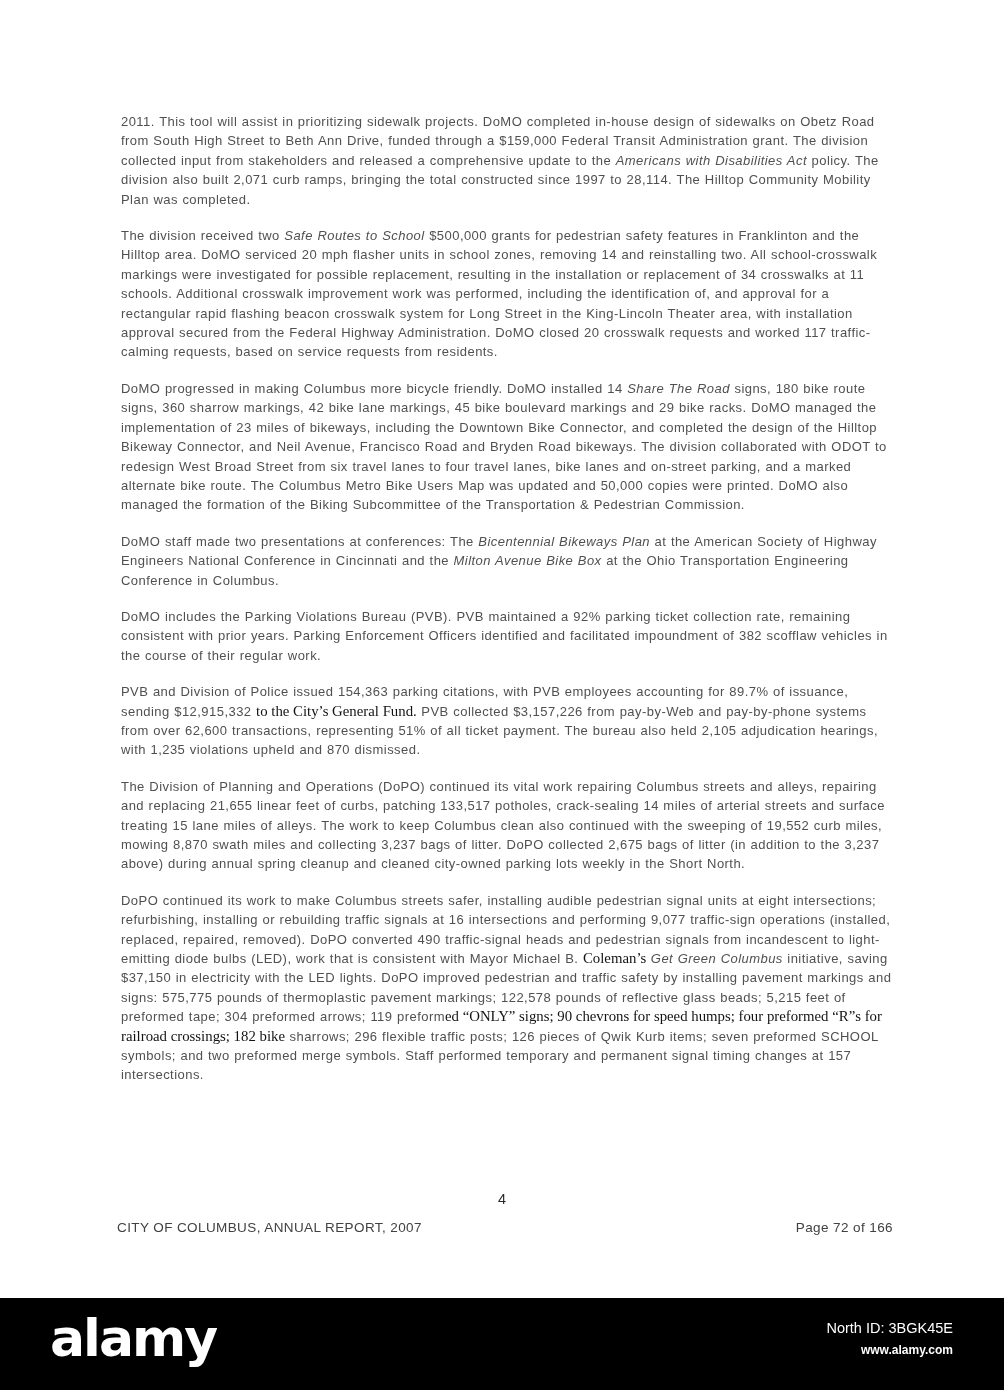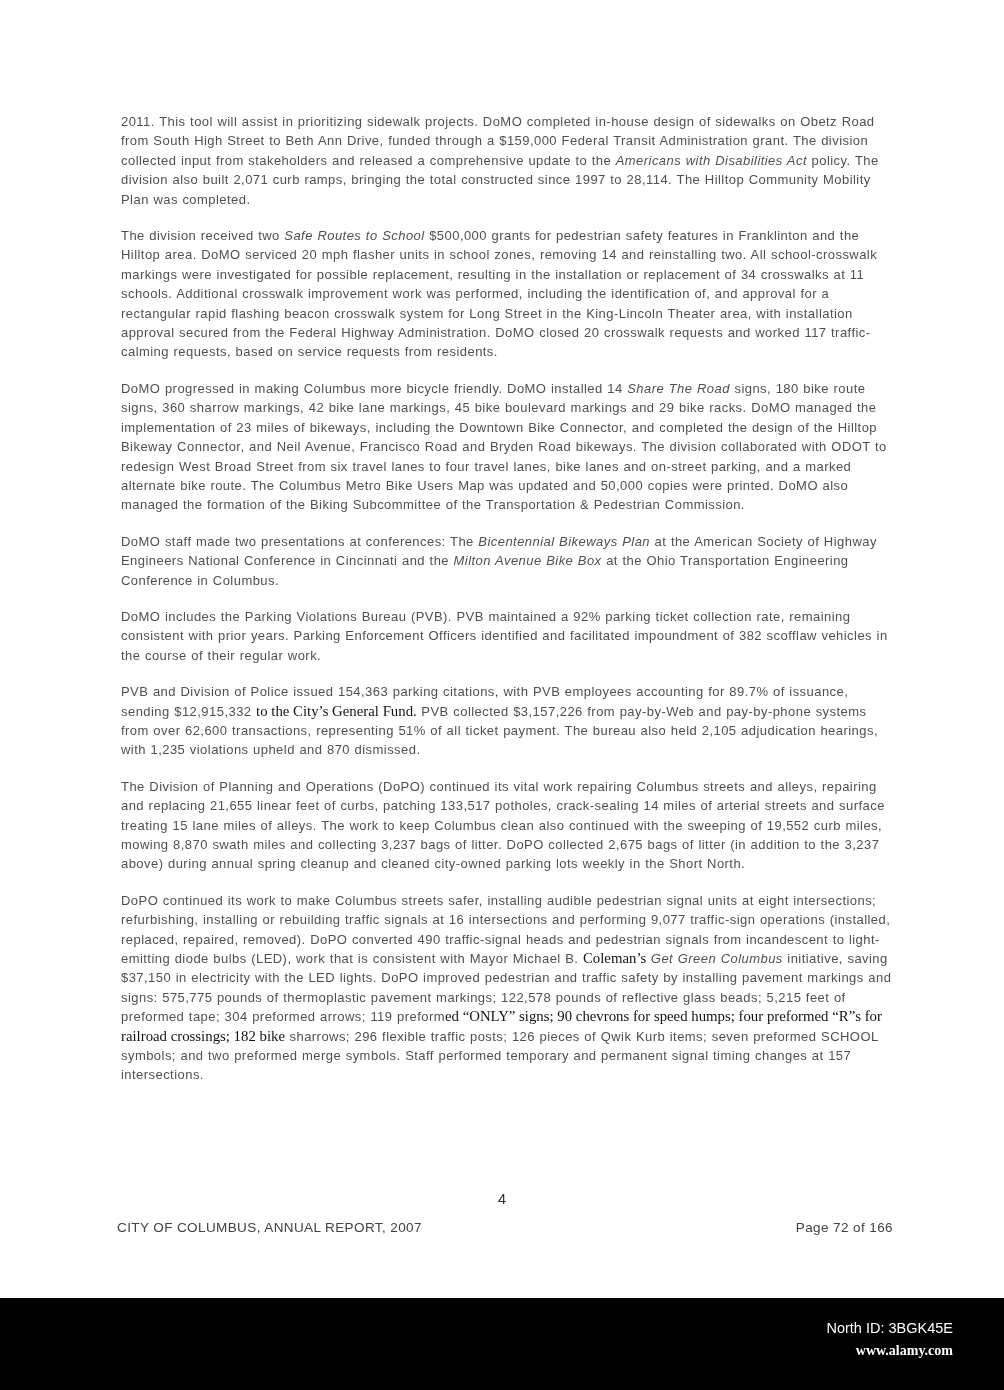--- a/index.html
+++ b/index.html
@@ -71,23 +71,23 @@
     right: 51px; top: 22px;
     text-align: right;
     color: #ffffff;
   }
   .wm-id {
     font-size: 14.5px;
     font-family: "Liberation Sans", sans-serif;
   }
   .wm-url {
     margin-top: 7px;
-    font-size: 14px;
+    font-size: 12px;
     font-weight: bold;
-    font-family: Liberation Serif, serif;
+    font-family: Liberation Sans, sans-serif;
   }
 </style>
 </head>
 <body>
 
 <main class="doc">
     <p class="block"><span class="run-n">2011. This tool will assist in prioritizing sidewalk projects. DoMO completed in-house design of sidewalks on Obetz Road from South High Street to Beth Ann Drive, funded through a $159,000 Federal Transit Administration grant. The division collected input from stakeholders and released a comprehensive update to the </span><span class="run-i">Americans with Disabilities Act</span><span class="run-n"> policy. The division also built 2,071 curb ramps, bringing the total constructed since 1997 to 28,114. The Hilltop Community Mobility Plan was completed.</span></p>
     <p class="block"><span class="run-n">The division received two </span><span class="run-i">Safe Routes to School</span><span class="run-n"> $500,000 grants for pedestrian safety features in Franklinton and the Hilltop area. DoMO serviced 20 mph flasher units in school zones, removing 14 and reinstalling two. All school-crosswalk markings were investigated for possible replacement, resulting in the installation or replacement of 34 crosswalks at 11 schools. Additional crosswalk improvement work was performed, including the identification of, and approval for a rectangular rapid flashing beacon crosswalk system for Long Street in the King-Lincoln Theater area, with installation approval secured from the Federal Highway Administration. DoMO closed 20 crosswalk requests and worked 117 traffic-calming requests, based on service requests from residents.</span></p>
     <p class="block"><span class="run-n">DoMO progressed in making Columbus more bicycle friendly. DoMO installed 14 </span><span class="run-i">Share The Road</span><span class="run-n"> signs, 180 bike route signs, 360 sharrow markings, 42 bike lane markings, 45 bike boulevard markings and 29 bike racks. DoMO managed the implementation of 23 miles of bikeways, including the Downtown Bike Connector, and completed the design of the Hilltop Bikeway Connector, and Neil Avenue, Francisco Road and Bryden Road bikeways. The division collaborated with ODOT to redesign West Broad Street from six travel lanes to four travel lanes, bike lanes and on-street parking, and a marked alternate bike route. The Columbus Metro Bike Users Map was updated and 50,000 copies were printed. DoMO also managed the formation of the Biking Subcommittee of the Transportation &amp; Pedestrian Commission.</span></p>
     <p class="block"><span class="run-n">DoMO staff made two presentations at conferences:  The </span><span class="run-i">Bicentennial Bikeways Plan</span><span class="run-n"> at the American Society of Highway Engineers National Conference in Cincinnati and the </span><span class="run-i">Milton Avenue Bike Box</span><span class="run-n"> at the Ohio Transportation Engineering Conference in Columbus.</span></p>
@@ -98,17 +98,18 @@
   </main>
 
 <div class="page-number">4</div>
 
 <div class="footer">
   <span>CITY OF COLUMBUS, ANNUAL REPORT, 2007</span>
   <span>Page 72 of 166</span>
 </div>
 
 <div class="wm-bar">
+  <span class="wm-logo">alamy</span>
   <div class="wm-right">
     <div class="wm-id">North ID: 3BGK45E</div>
     <div class="wm-url">www.alamy.com</div>
   </div>
 </div>
 
 </body></html>

